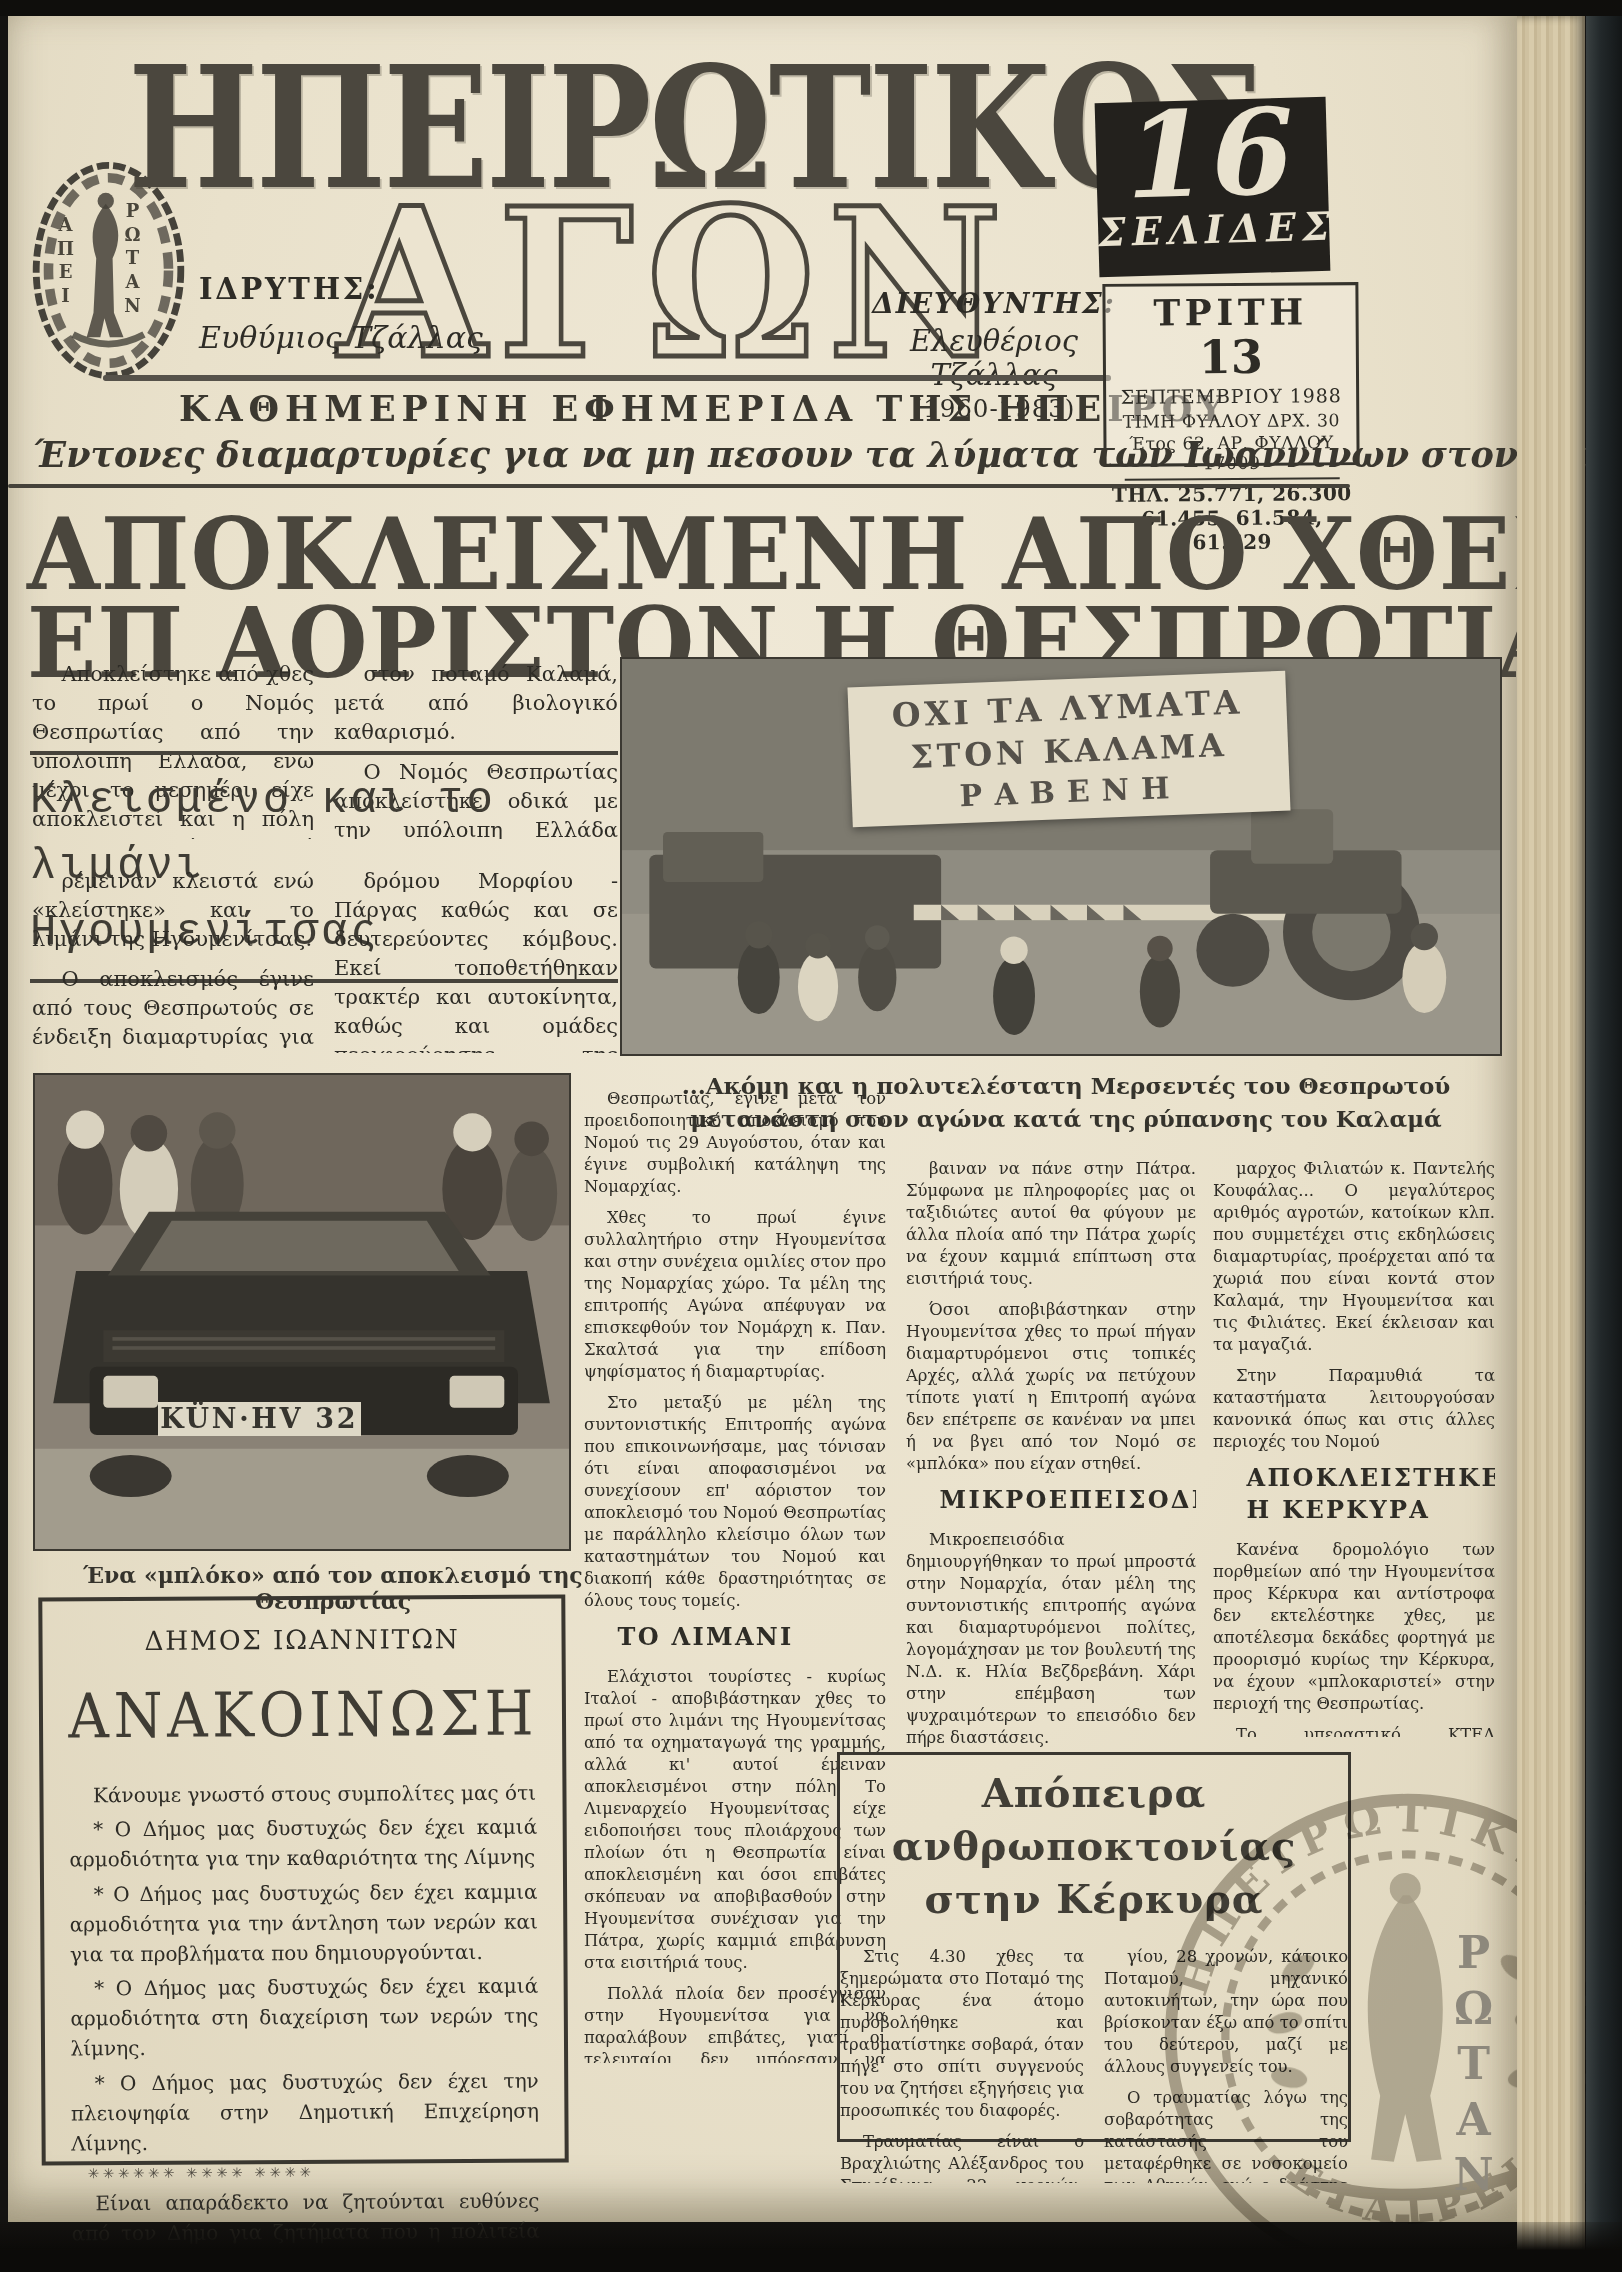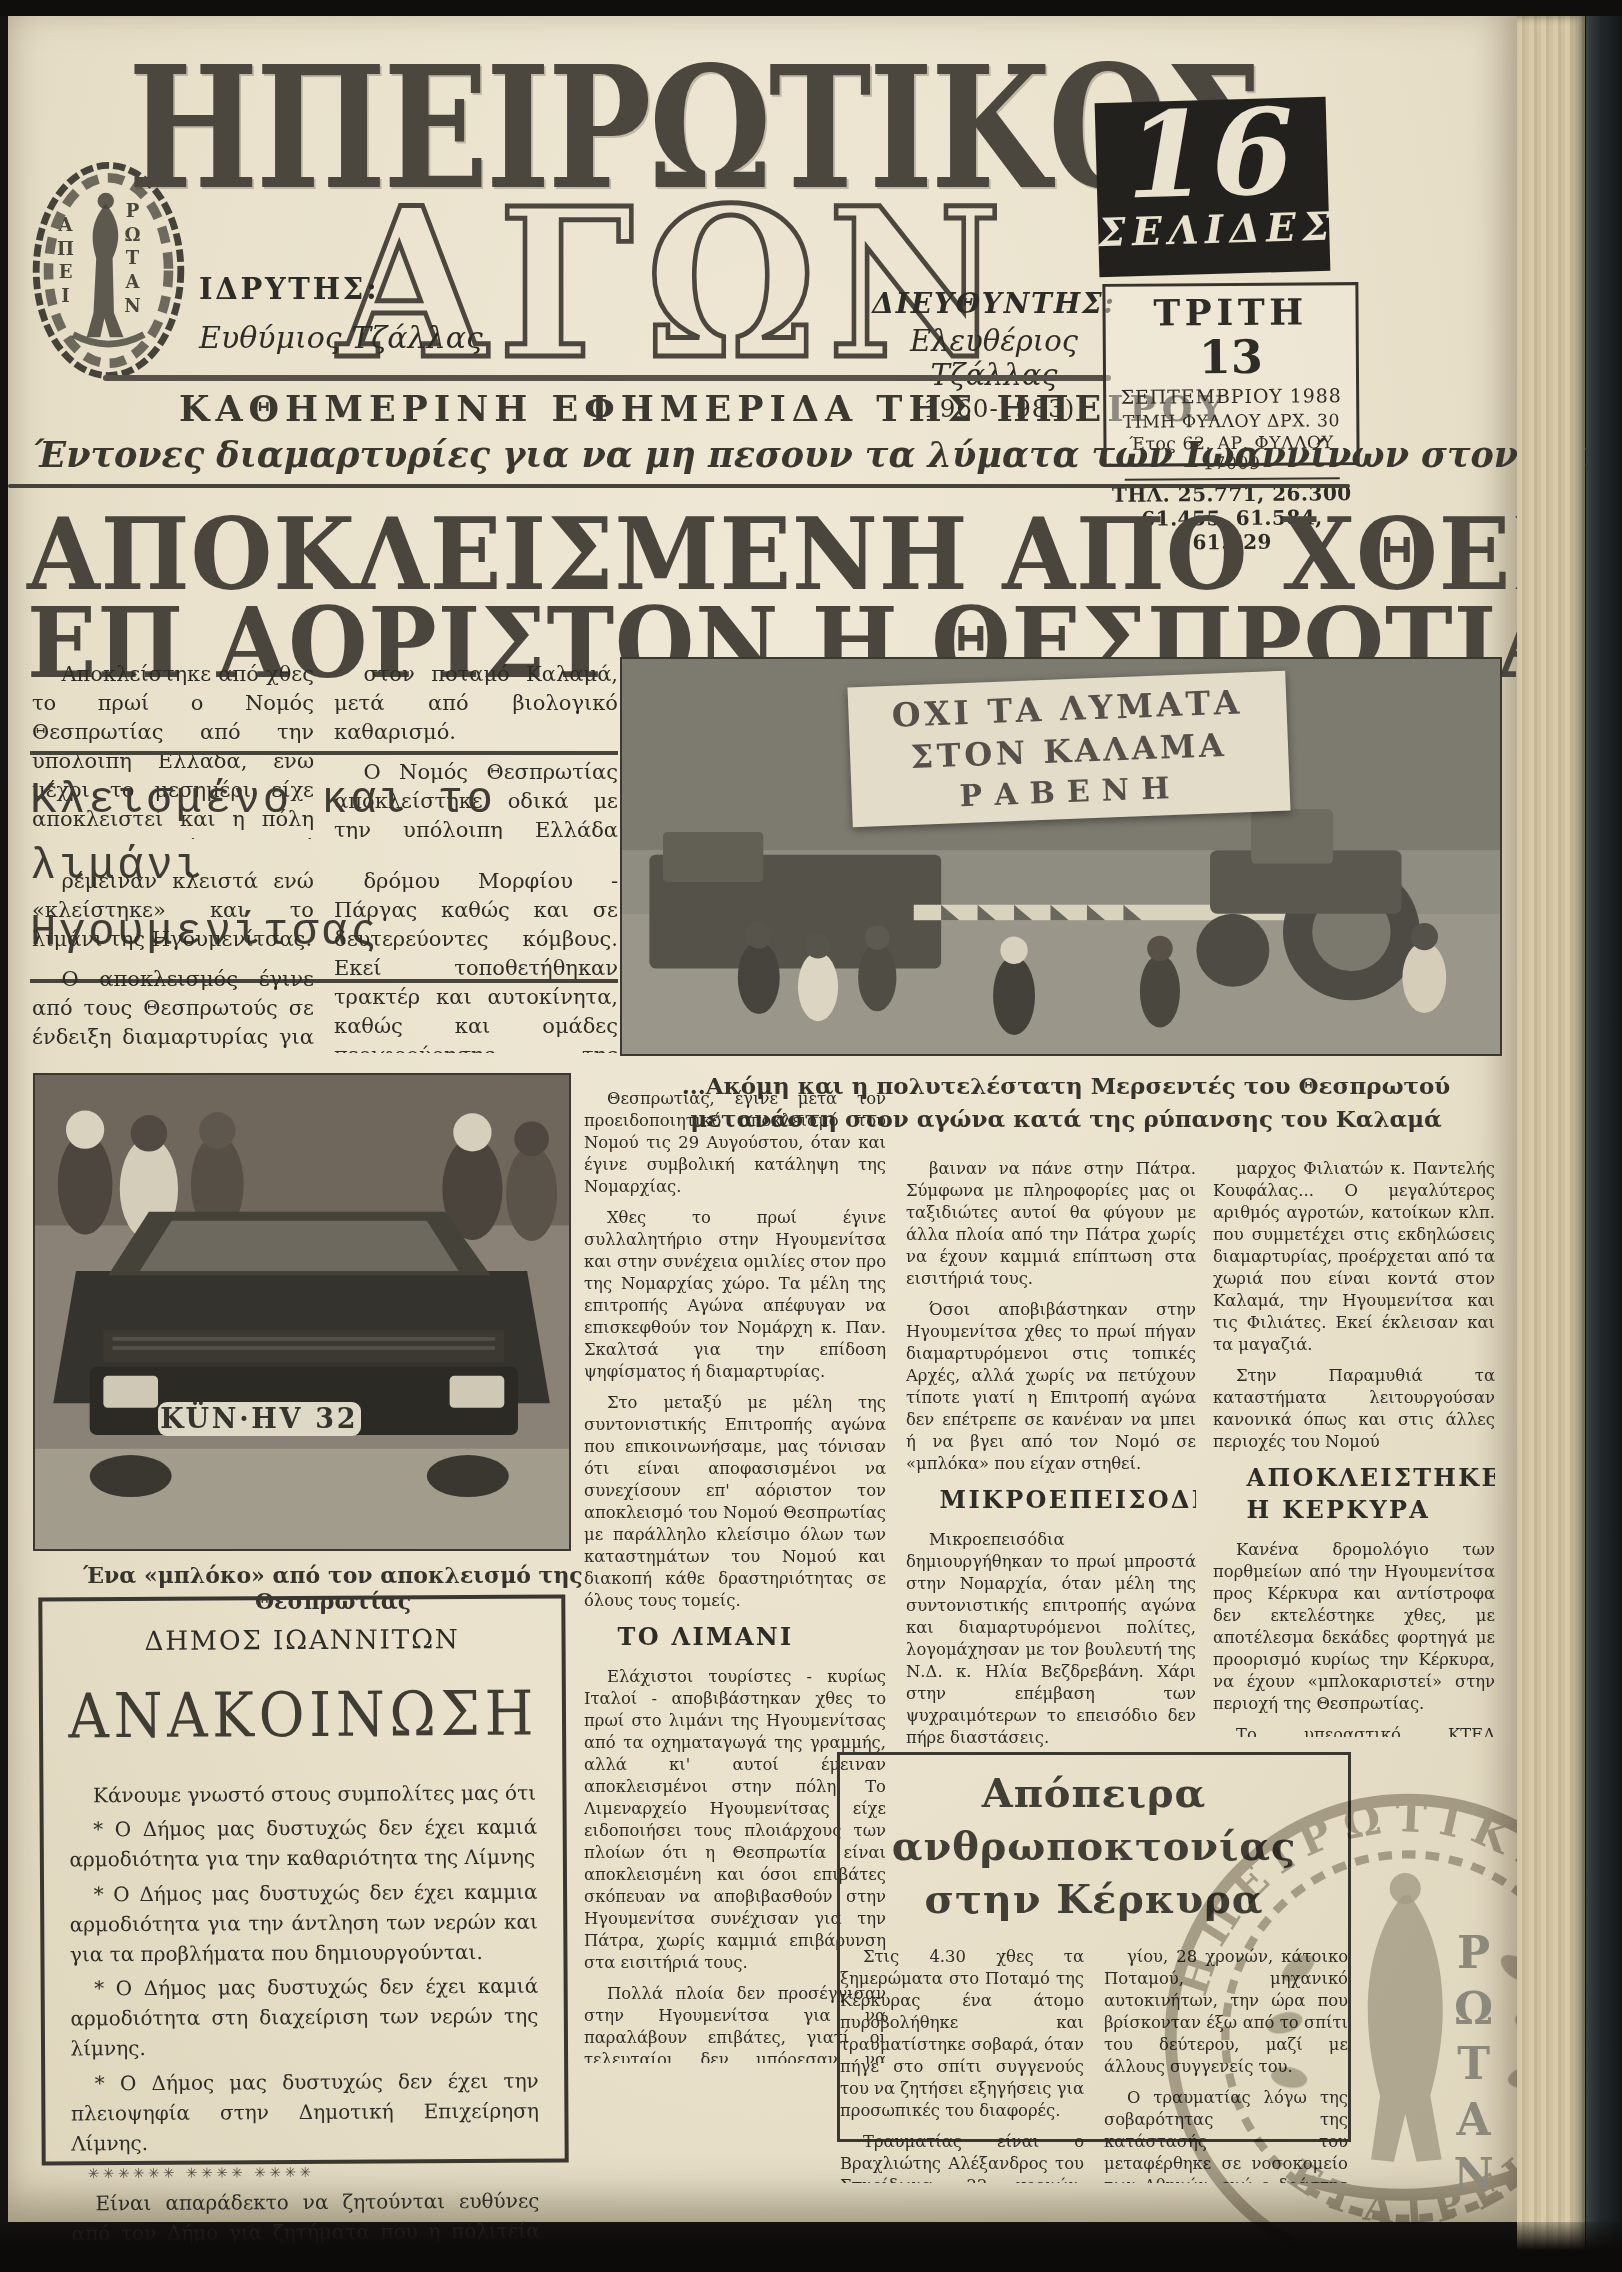--- a/index.html
+++ b/index.html
@@ -79,21 +79,21 @@
   
   .photo{border:2.3px solid #3b3831;background:#8e8b80;overflow:hidden;}
   .photo1{left:620px;top:657px;width:878px;height:395px;}
   .photo2{left:33px;top:1073px;width:534px;height:474px;}
   .banner{position:absolute;left:26%;top:5%;width:48%;padding:10px 8.2px;background:#e3dcc8;
         transform:rotate(-2.2deg);text-align:center;color:#55514a;font-weight:700;
         box-shadow:0 2.7px 8.2px rgba(0,0,0,.4);}
   .banner .b1{font-size:33px;letter-spacing:3.6px;}
   .banner .b2{font-size:32px;letter-spacing:3.6px;margin-top:3.6px;}
   .banner .b3{font-size:30px;letter-spacing:12px;margin-top:4.6px;}
-  .plate{position:absolute;left:23%;top:69%;width:38%;height:34px;background:#ded8c6;border-radius:9px;
+  .plate{position:absolute;left:23%;top:69%;width:38%;height:34px;background:#ded8c6;border-radius:0;
         text-align:center;font-weight:700;font-size:27px;letter-spacing:2.7px;color:#36342e;line-height:34px;}
   .caption{font-weight:700;text-align:center;color:#35332c;}
   .cap1{left:647px;top:1069px;width:838px;font-size:23px;line-height:1.45;}
   .cap2{left:46px;top:1562px;width:510px;font-size:22px;margin-left:32px;}
   
   .ann-box{left:40px;top:1596px;width:527px;height:568px;border:4.1px solid #3a3730;
         transform:rotate(-.35deg);padding:15.5px 25.5px;box-sizing:border-box;}
   .ann-org{text-align:center;font-size:26.4px;letter-spacing:1.8px;margin-top:8.2px;}
   .ann-title{text-align:center;font-size:56px;letter-spacing:4.6px;margin:27px 0 32px;color:#3f3c34;transform:scaleY(1.1);}
   .ann-box p{font-size:20px;line-height:1.5;text-align:justify;margin:0 0 4.6px;text-indent:1.2em;}

